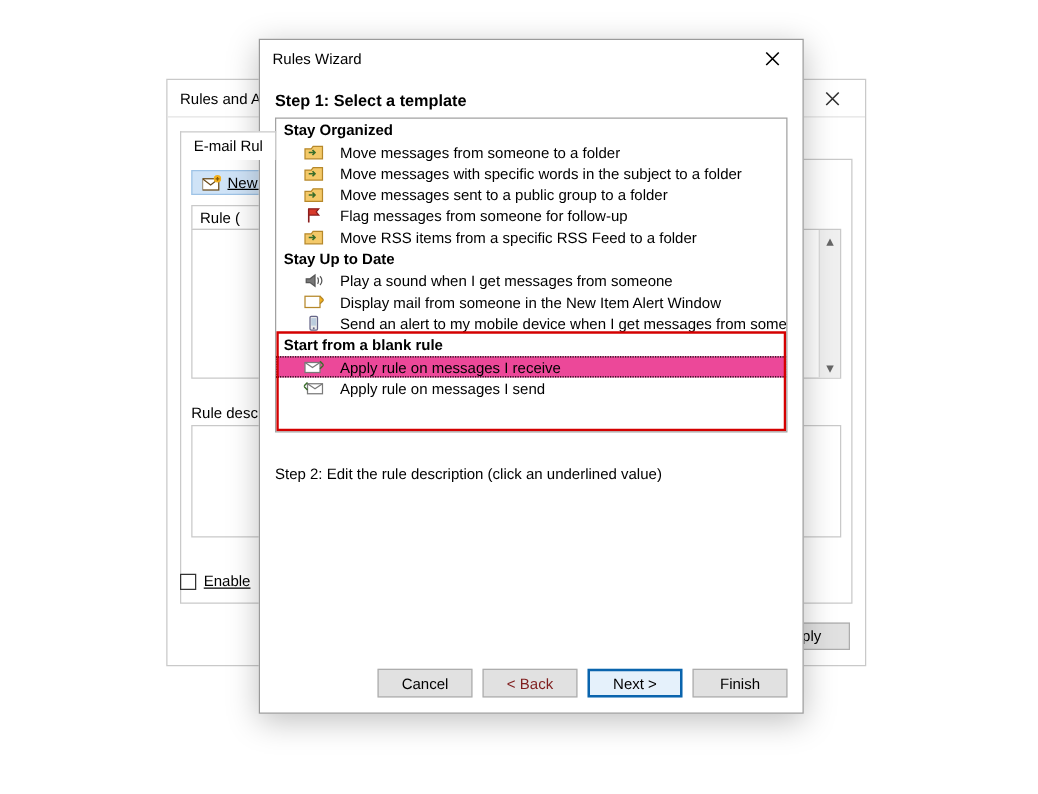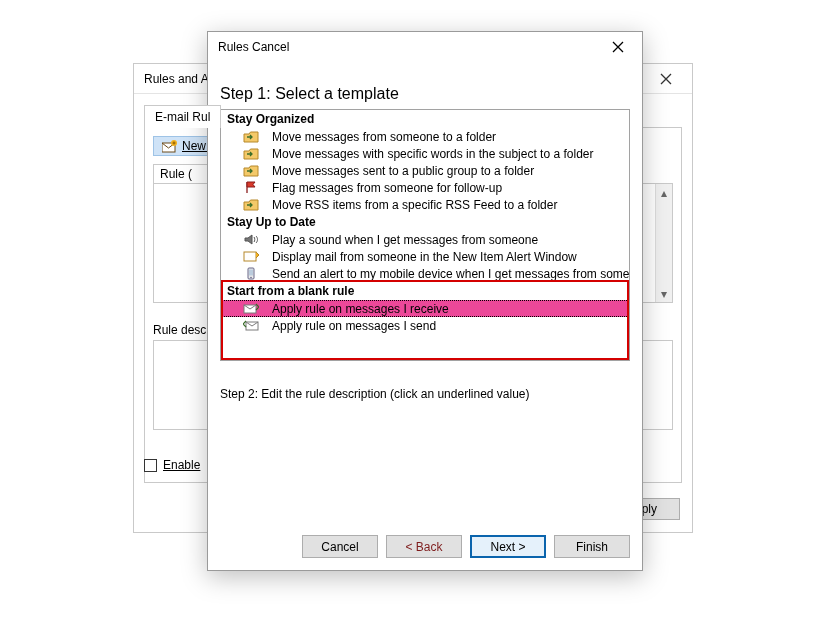--- a/index.html
+++ b/index.html
@@ -38,21 +38,21 @@
     color:#666;}
   .sbar .track{flex:1;}
   
   .wiz-dlg{position:absolute;left:207px;top:31px;width:436px;height:540px;
     border:1px solid #9a9a9a;background:#fff;box-shadow:0 6px 24px rgba(0,0,0,.25);}
   .wiz-titlebar{height:30px;display:flex;align-items:center;padding:0 2px 0 10px;}
   .wiz-title{flex:1;font-size:12px;}
   .wiz-close{width:44px;height:28px;display:flex;align-items:center;justify-content:center;}
   .wiz-body{position:absolute;left:12px;right:12px;top:34px;bottom:50px;}
   .instr-strong{font-weight:bold;font-size:12px;}
-  .instr-sub{font-size:16px;margin-top:19px;}
+  .instr-sub{font-size:13px;margin-top:7px;font-weight:bold;}
   .template-list{border:1px solid #a2a2a2;margin-top:6px;background:#fff;
     position:relative;height:252px;overflow:hidden;}
   .grp{font-weight:bold;padding:2px 6px;}
   .row{display:flex;align-items:center;gap:13px;padding:1px 6px 1px 22px;height:17px;}
   .row .ic{width:16px;height:14px;flex:none;display:flex;align-items:center;justify-content:center;}
   .row span.lbl{white-space:nowrap;}
   .row.sel{background:#ec4899;outline:1px dotted #000;outline-offset:-1px;}
   .hl-box{position:absolute;border:2px solid #d40000;pointer-events:none;}
   .step2-label{margin-top:26px;font-size:12px;}
   .descbox{border:1px solid #a2a2a2;height:100px;margin-top:4px;background:#fff;padding:4px 6px;}
@@ -106,21 +106,21 @@
     <span class="cb"></span>
     <span>Enable</span>
   </div>
   <div class="bg-buttons">
     <div class="btn dark">Apply</div>
   </div>
 </div>
 
 <div class="wiz-dlg">
   <div class="wiz-titlebar">
-    <div class="wiz-title">Rules Cancel</div>
+    <div class="wiz-title">Rules Wizard</div>
     <div class="wiz-close">
       <svg width="12" height="12" viewBox="0 0 12 12">
           <path d="M1 1 L11 11 M11 1 L1 11" stroke="#000" stroke-width="1.3" fill="none"></path>
         </svg>
     </div>
   </div>
 
   <div class="wiz-body">
     <div class="instr-sub">Step 1: Select a template</div>
 

